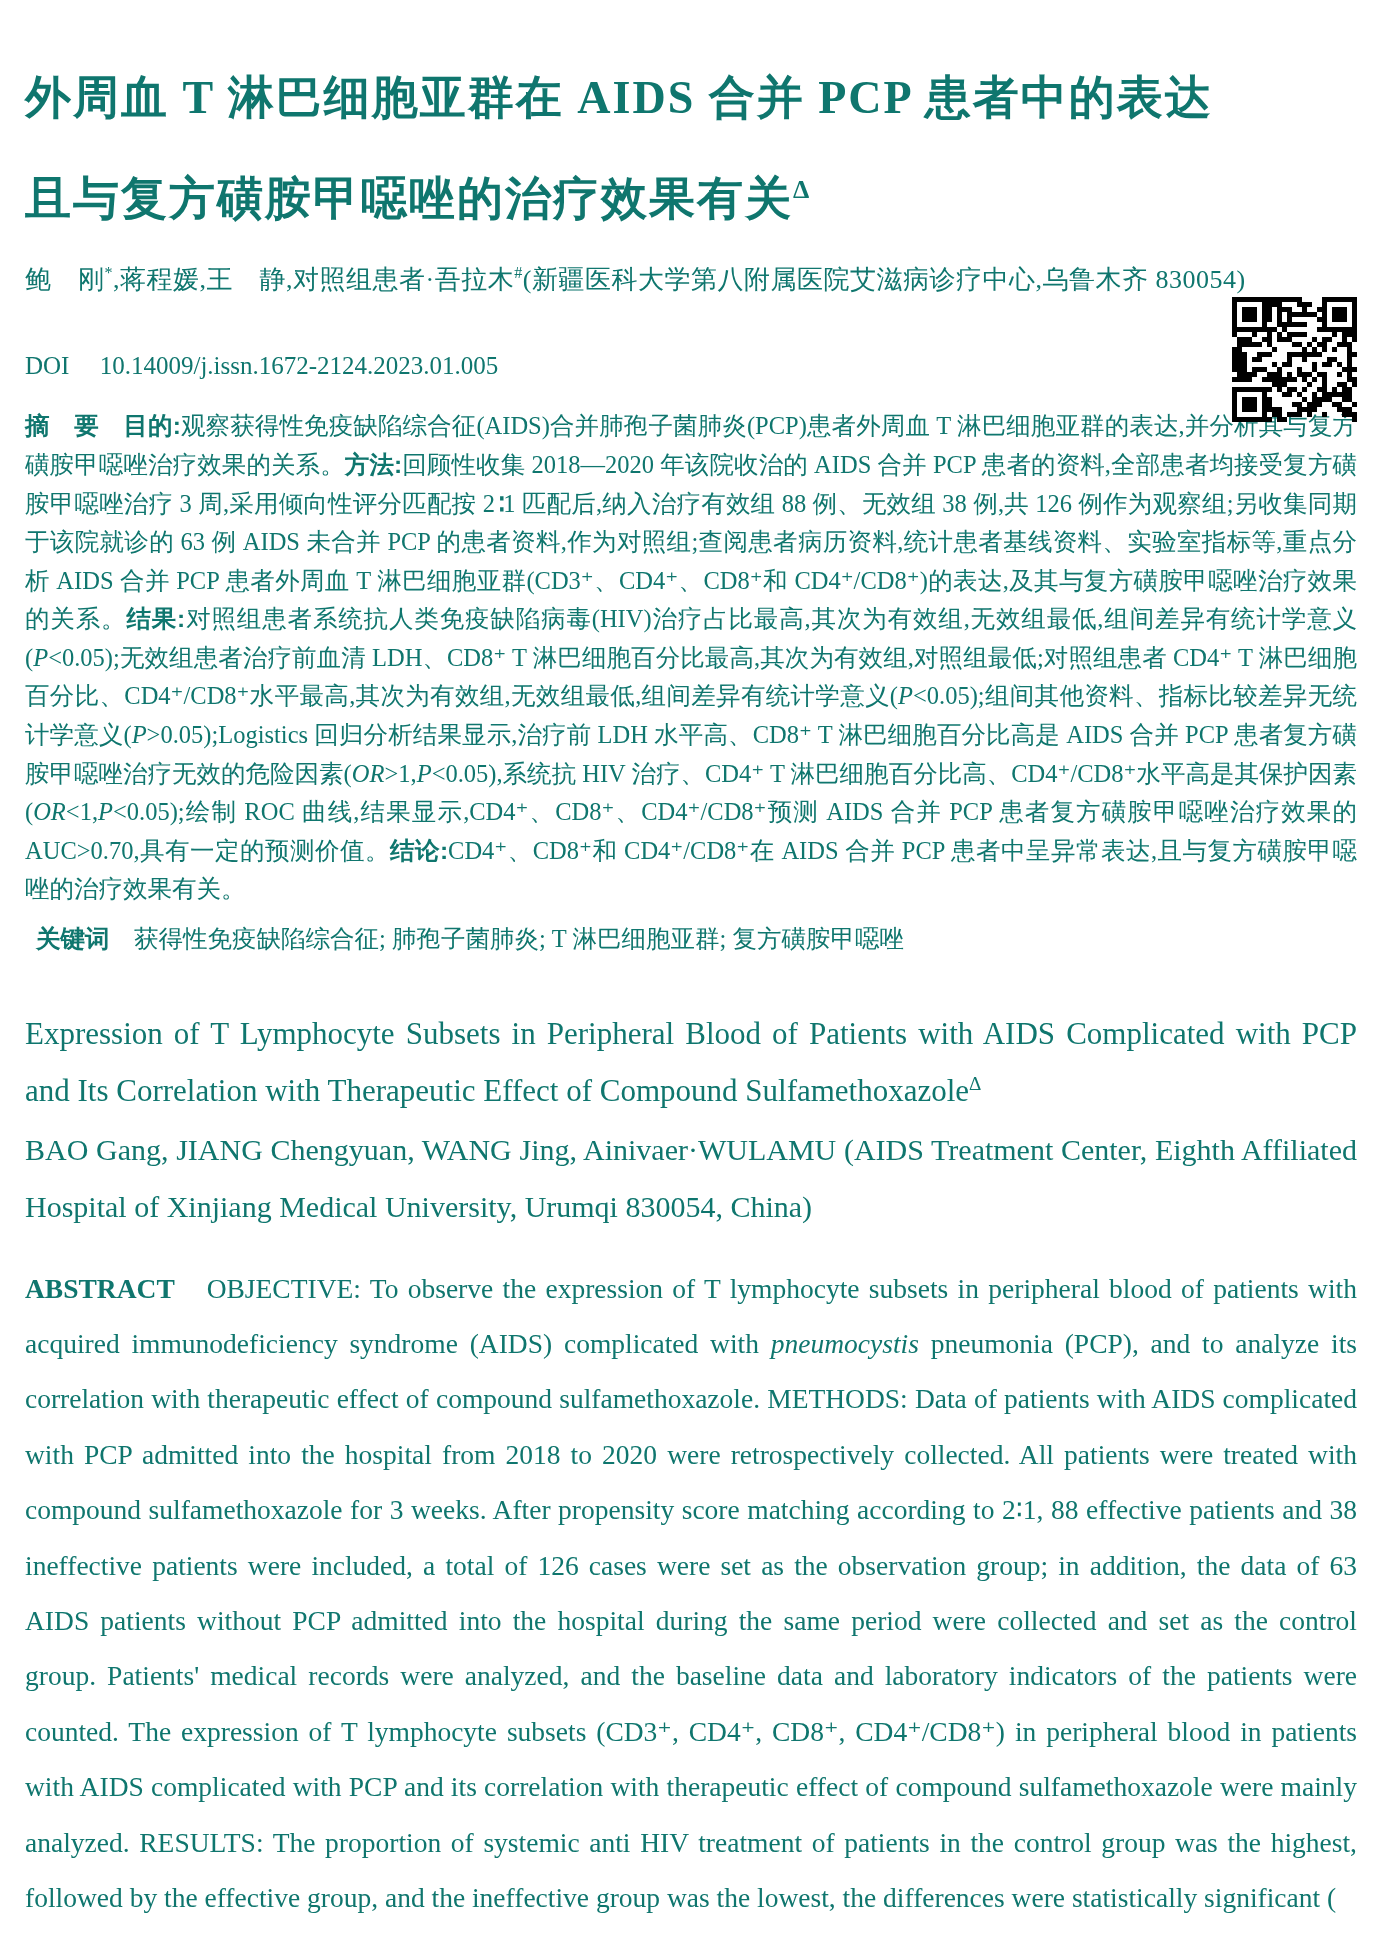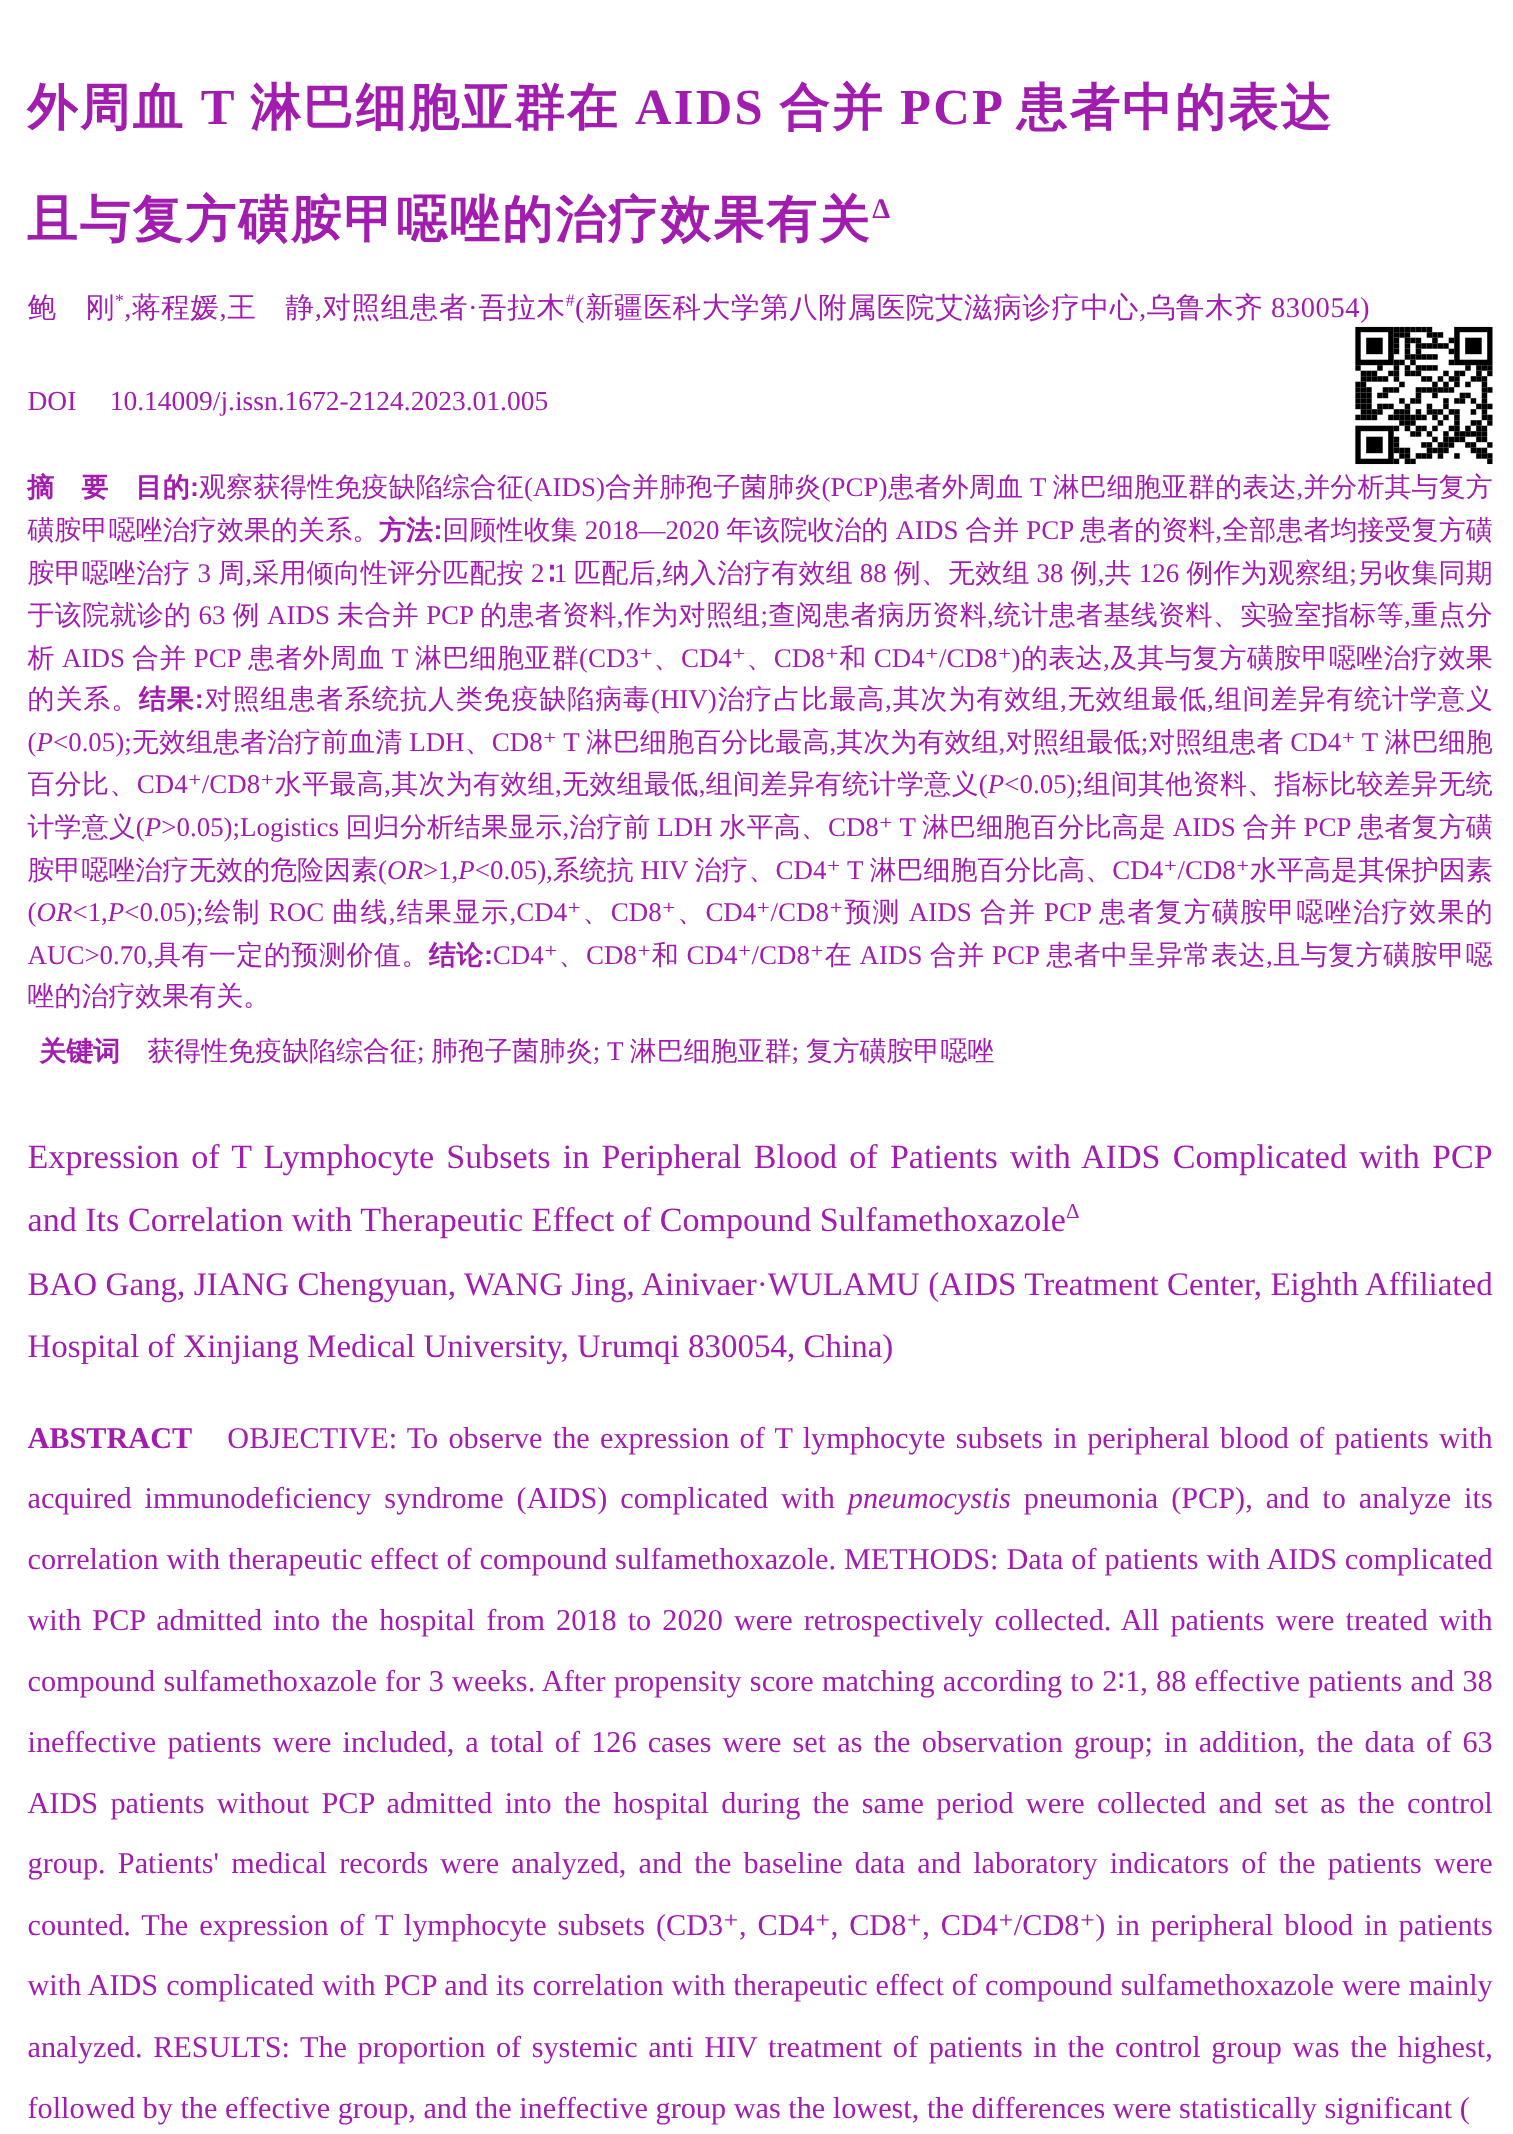--- a/index.html
+++ b/index.html
@@ -1,19 +1,19 @@
 <!DOCTYPE html>
 <html><head>
 <meta charset="utf-8">
 <style>
   html,body{margin:0;padding:0;background:#ffffff;}
   .page{
     position:relative;
     width:1375px;height:1940px;
-    background:#ffffff;color:#a21caf;
+    background:#ffffff;color:#0f766e;
     font-family:"Liberation Serif","DejaVu Serif",serif;
     box-sizing:border-box;
     padding:0 18px 0 25px;
     overflow:hidden;
   }
   .zh-title{
     margin:0;padding-top:52px;
     font-size:46px;font-weight:bold;
     line-height:92px;letter-spacing:2px;
     font-family:"Liberation Serif","DejaVu Serif",serif;
@@ -24,21 +24,21 @@
     font-size:26px;line-height:50px;letter-spacing:0.5px;
   }
   .meta-block{position:relative;margin-top:44px;}
   .meta-row{font-size:25px;line-height:34px;}
   .meta-row .label{font-family:"Liberation Sans","DejaVu Sans",sans-serif;font-weight:bold;margin-right:28px;}
   .meta-row .group{margin-right:62px;}
   .doi-row{font-size:25px;line-height:34px;margin-top:16px;}
   .doi-row .doi-label{margin-right:24px;}
   .qr{position:absolute;right:0;top:-52px;width:125px;height:125px;}
   .zh-abstract{
-    margin:42px 0 0 0;
+    margin:24px 0 0 0;
     font-size:24.5px;line-height:38.6px;
     text-align:justify;
   }
   .zh-keywords{
     margin:11px;
     font-size:24.5px;line-height:38.6px;
     text-align:justify;
   }
   .sans-b{font-family:"Liberation Sans","DejaVu Sans",sans-serif;font-weight:bold;}
   .b{font-weight:bold;}

